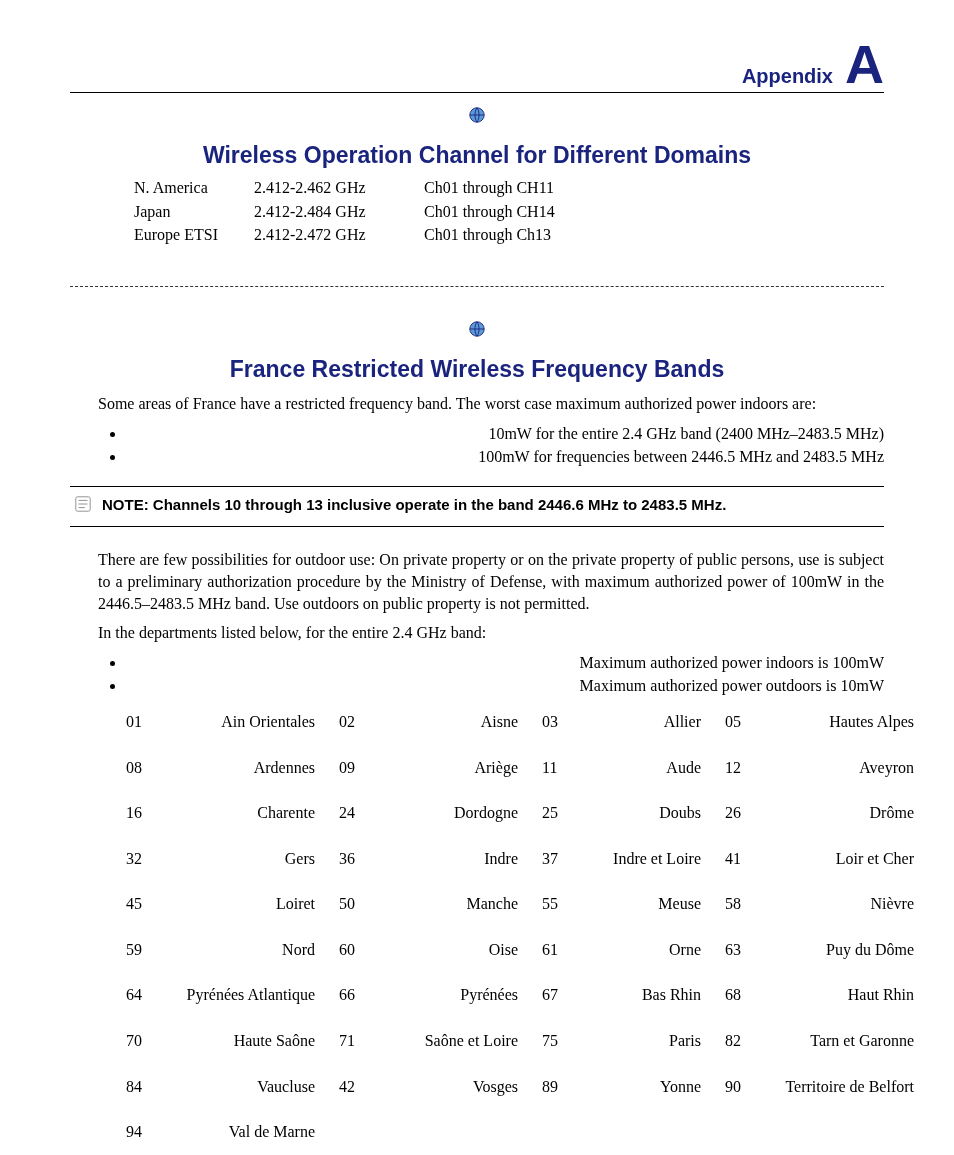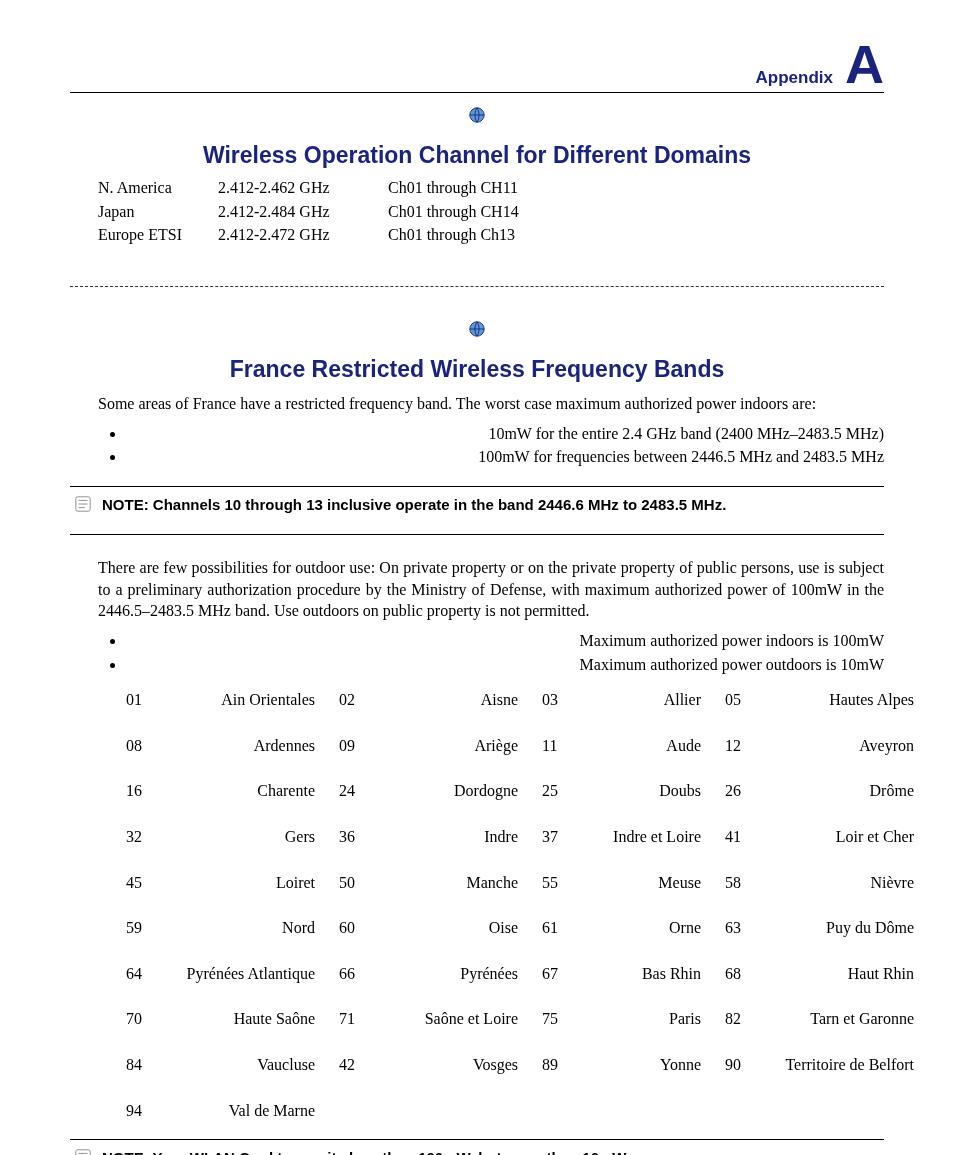--- a/index.html
+++ b/index.html
@@ -17,21 +17,21 @@
     display: flex;
     justify-content: flex-end;
     align-items: baseline;
     border-bottom: 1.5px solid #000;
     margin-bottom: 8px;
     padding-bottom: 2px;
   }
   .header-label {
     font-family: Arial, Helvetica, sans-serif;
     font-weight: bold;
-    font-size: 17px;
+    font-size: 20px;
     color: #1a237e;
     margin-right: 12px;
   }
   .header-letter {
     font-family: Arial, Helvetica, sans-serif;
     font-weight: 900;
     font-size: 54px;
     color: #1a237e;
     line-height: 0.9;
   }
@@ -47,33 +47,34 @@
     flex-direction: column;
   }
   .globe-icon svg { width:18px; height:18px; }
   .content { margin-left: 28px; }
   .domain-table {
     display: grid;
     grid-template-columns: 120px 170px 200px;
     column-gap: 0;
     row-gap: 2px;
     margin-bottom: 40px;
+    margin-left: 36px;
   }
   .dashed-sep {
     border: none;
     border-top: 1.5px dashed #333;
     margin: 12px 0 28px 0;
   }
   p { margin: 8px 0; text-align: justify; }
   ul.bullets { margin: 6px 0 14px 28px; padding: 0; text-align: right; }
   ul.bullets li { margin: 2px 0; }
   .note-box {
     border-top: 1px solid #000;
     border-bottom: 1px solid #000;
-    padding: 8px 4px 16px 4px;
+    padding: 8px 4px 8px 4px;
     margin: 18px 0 22px 0;
     display: flex;
     align-items: flex-start;
     gap: 10px;
   }
   .note-icon svg { width:18px; height:18px; }
   .note-text {
     font-family: Arial, Helvetica, sans-serif;
     font-weight: bold;
     font-size: 15px;
@@ -154,20 +155,21 @@
     <svg viewBox="0 0 20 20">
         <rect x="2" y="2" width="16" height="16" rx="2" fill="#fff" stroke="#888"></rect>
         <path d="M5 6h10M5 10h10M5 14h7" stroke="#888"></path>
       </svg>
   </span>
   <span class="note-text">NOTE: Channels 10 through 13 inclusive operate in the band 2446.6 MHz to 2483.5 MHz.</span>
 </div>
 
 <div class="content">
   <p>There are few possibilities for outdoor use: On private property or on the private property of public persons, use is subject to a preliminary authorization procedure by the Ministry of Defense, with maximum authorized power of 100mW in the 2446.5–2483.5 MHz band. Use outdoors on public property is not permitted.</p>
+  <p>In the departments listed below, for the entire 2.4 GHz band:</p>
   <ul class="bullets">
     <li>Maximum authorized power indoors is 100mW</li>
     <li>Maximum authorized power outdoors is 10mW</li>
   </ul>
 
   <div class="dept-grid" id="dept-grid">
       <span class="dept-code">01</span>
       <span class="dept-name">Ain Orientales</span>
       <span class="dept-code">02</span>
       <span class="dept-name">Aisne</span>

